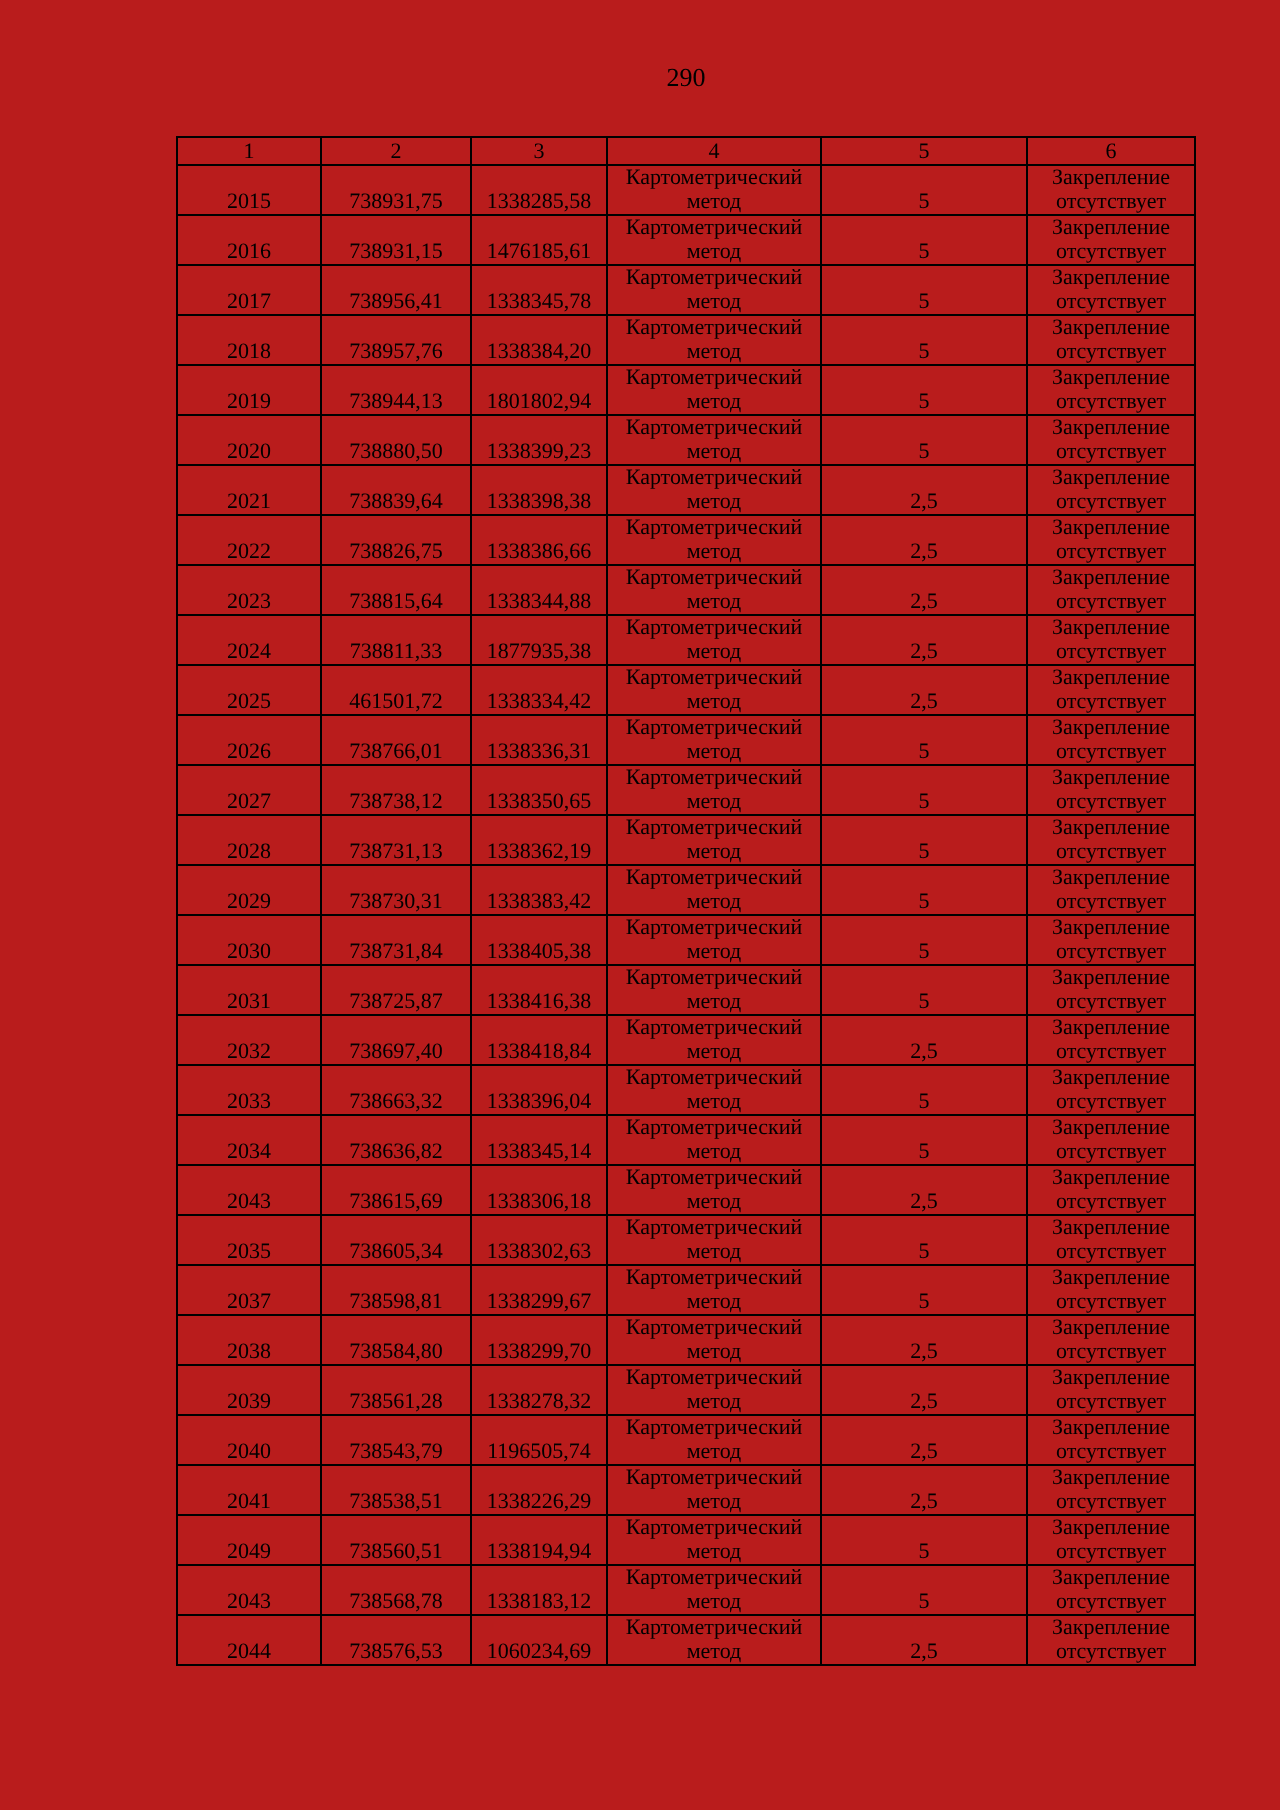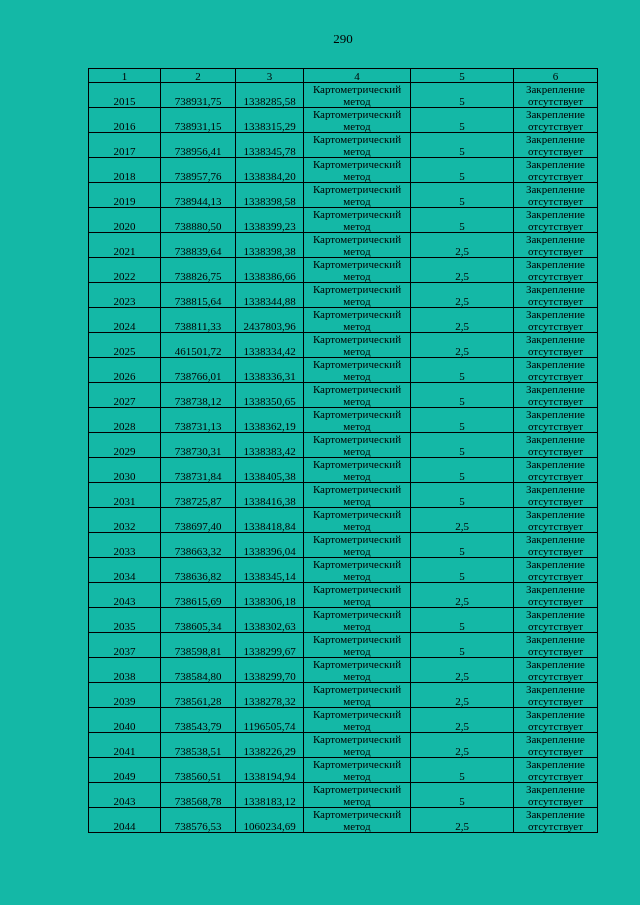--- a/index.html
+++ b/index.html
@@ -10,21 +10,21 @@
     height: 905px;
     font-family: "Liberation Serif", serif;
     color: #000;
     position: relative;
   }
   .page {
     position: absolute;
     top: 0; left: 0;
     width: 640px;
     height: 905px;
-    background: #14b8a6;
+    background: #b91c1c;
   }
   .page-number {
     position: absolute;
     top: 31px;
     left: 88px;
     width: 510px;
     text-align: center;
     font-size: 13px;
     line-height: 15px;
   }
@@ -91,21 +91,21 @@
           <td class="c1">2015</td>
           <td class="c2">738931,75</td>
           <td class="c3">1338285,58</td>
           <td class="c4">Картометрический метод</td>
           <td class="c5">5</td>
           <td class="c6">Закрепление отсутствует</td>
         </tr>
         <tr>
           <td class="c1">2016</td>
           <td class="c2">738931,15</td>
-          <td class="c3">1338315,29</td>
+          <td class="c3">1476185,61</td>
           <td class="c4">Картометрический метод</td>
           <td class="c5">5</td>
           <td class="c6">Закрепление отсутствует</td>
         </tr>
         <tr>
           <td class="c1">2017</td>
           <td class="c2">738956,41</td>
           <td class="c3">1338345,78</td>
           <td class="c4">Картометрический метод</td>
           <td class="c5">5</td>
@@ -115,21 +115,21 @@
           <td class="c1">2018</td>
           <td class="c2">738957,76</td>
           <td class="c3">1338384,20</td>
           <td class="c4">Картометрический метод</td>
           <td class="c5">5</td>
           <td class="c6">Закрепление отсутствует</td>
         </tr>
         <tr>
           <td class="c1">2019</td>
           <td class="c2">738944,13</td>
-          <td class="c3">1338398,58</td>
+          <td class="c3">1801802,94</td>
           <td class="c4">Картометрический метод</td>
           <td class="c5">5</td>
           <td class="c6">Закрепление отсутствует</td>
         </tr>
         <tr>
           <td class="c1">2020</td>
           <td class="c2">738880,50</td>
           <td class="c3">1338399,23</td>
           <td class="c4">Картометрический метод</td>
           <td class="c5">5</td>
@@ -155,21 +155,21 @@
           <td class="c1">2023</td>
           <td class="c2">738815,64</td>
           <td class="c3">1338344,88</td>
           <td class="c4">Картометрический метод</td>
           <td class="c5">2,5</td>
           <td class="c6">Закрепление отсутствует</td>
         </tr>
         <tr>
           <td class="c1">2024</td>
           <td class="c2">738811,33</td>
-          <td class="c3">2437803,96</td>
+          <td class="c3">1877935,38</td>
           <td class="c4">Картометрический метод</td>
           <td class="c5">2,5</td>
           <td class="c6">Закрепление отсутствует</td>
         </tr>
         <tr>
           <td class="c1">2025</td>
           <td class="c2">461501,72</td>
           <td class="c3">1338334,42</td>
           <td class="c4">Картометрический метод</td>
           <td class="c5">2,5</td>

